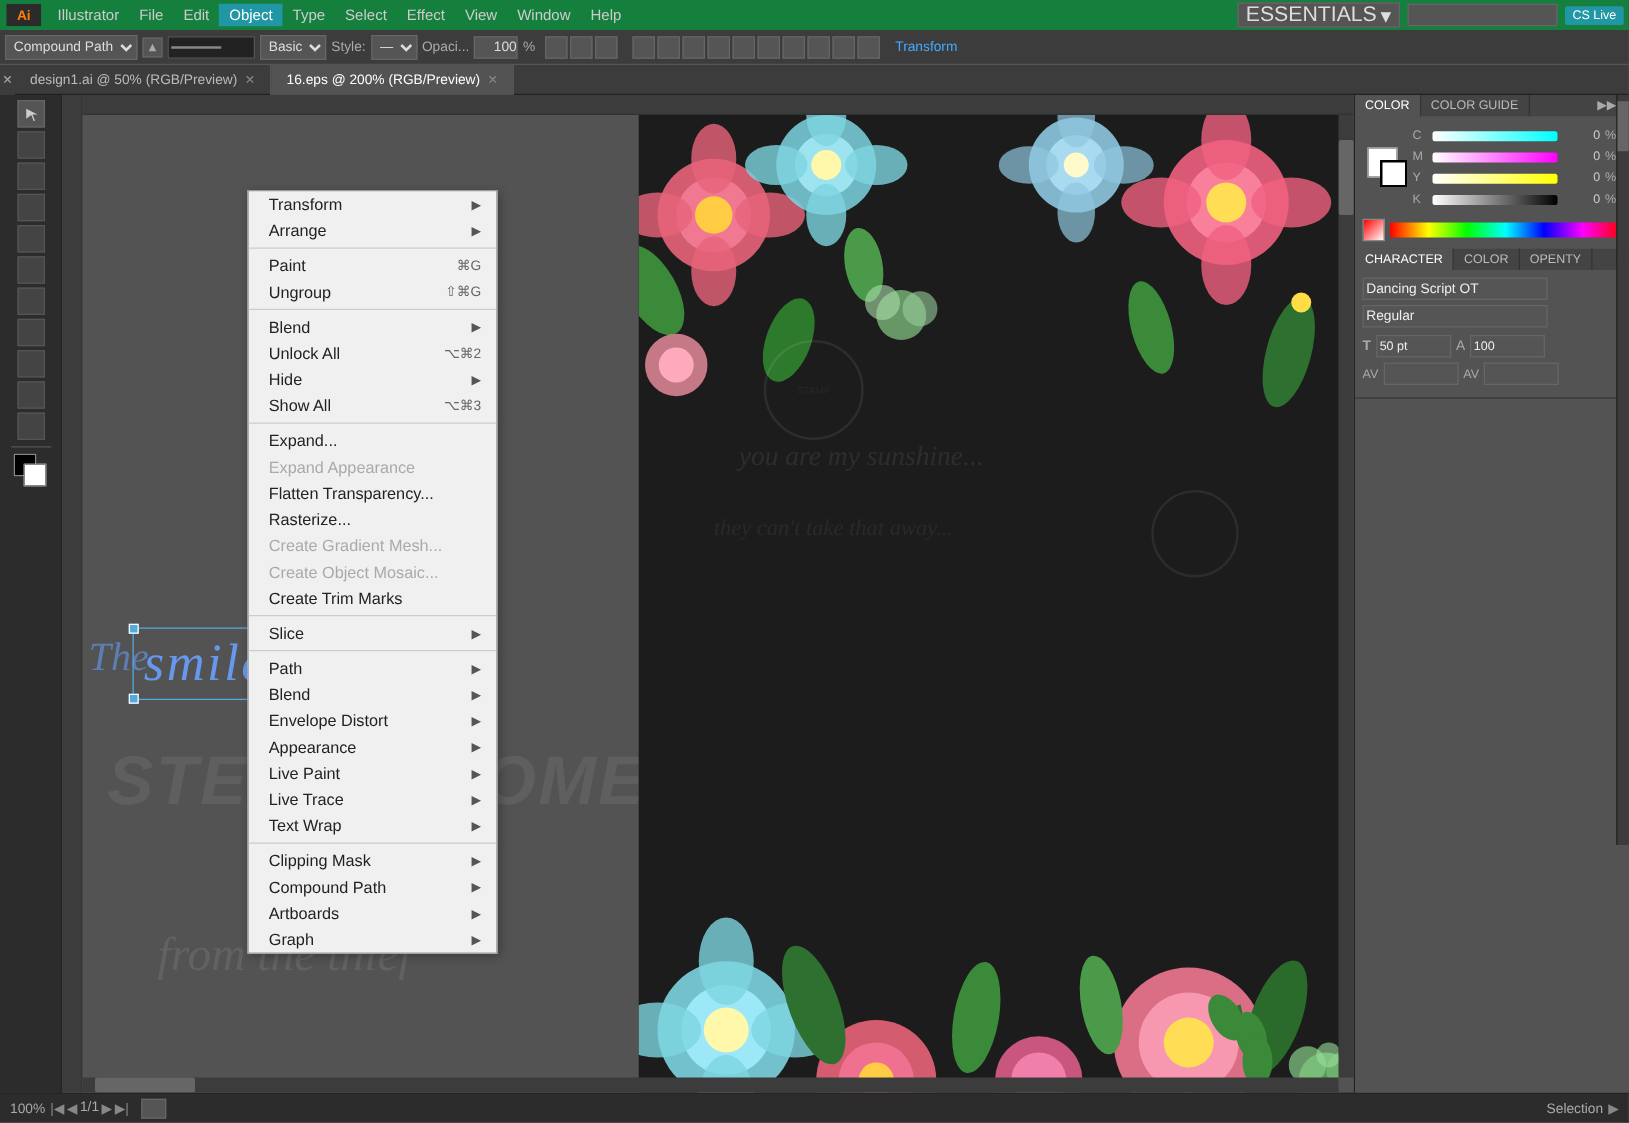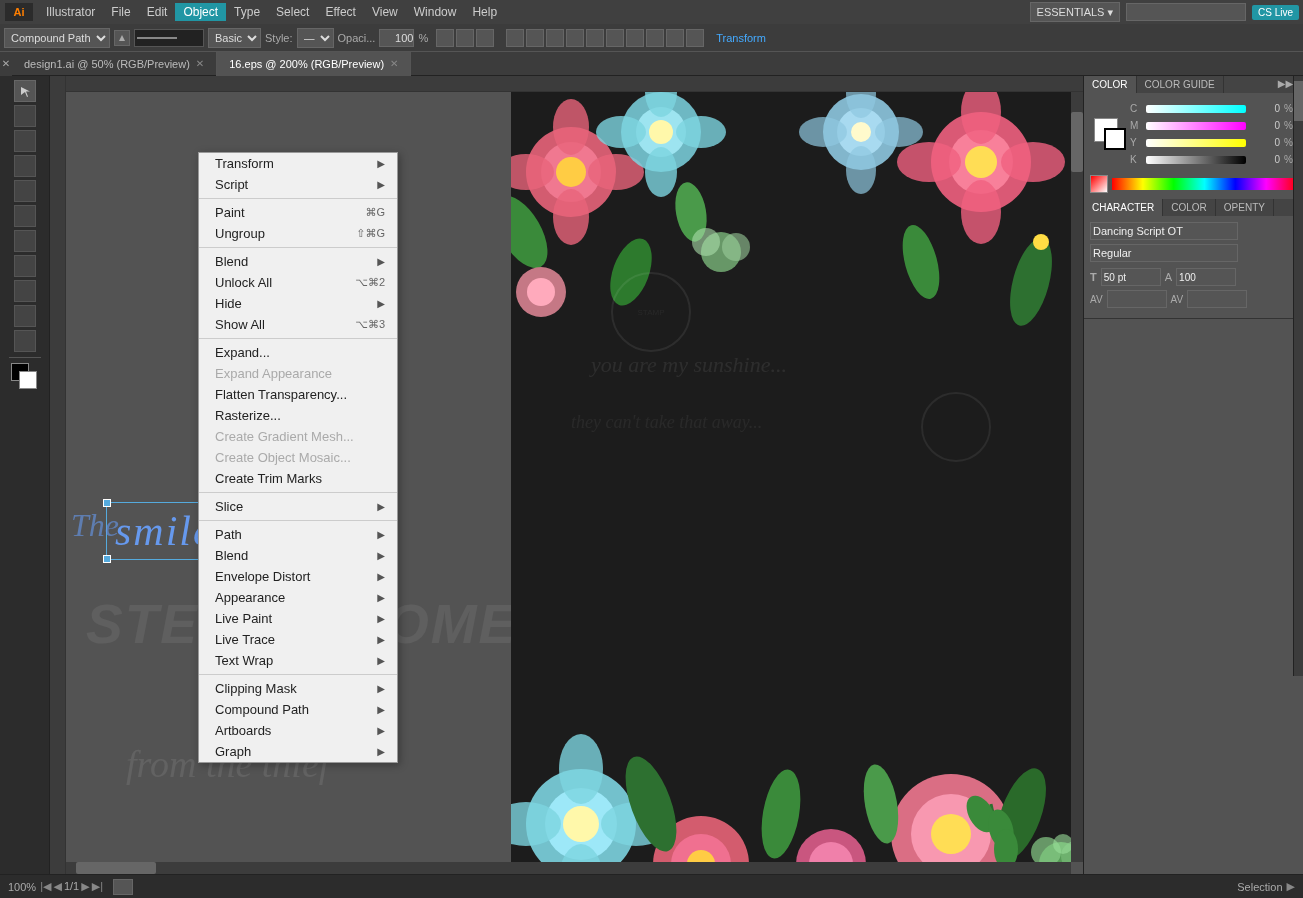--- a/index.html
+++ b/index.html
@@ -2,21 +2,21 @@
 <html><head>
   <meta charset="utf-8">
   <style>
     * { margin: 0; padding: 0; box-sizing: border-box; }
     body { width: 1303px; height: 898px; overflow: hidden; font-family: 'Arial', sans-serif; font-size: 12px; background: #535353; }
 
     
     .menu-bar {
       width: 100%;
       height: 24px;
-      background: #404040;
+      background: #15803d;
       display: flex;
       align-items: center;
       padding: 0 4px;
       color: #ccc;
       font-size: 12px;
     }
     .menu-bar-item {
       padding: 2px 8px;
       cursor: pointer;
       color: #ccc;
@@ -241,21 +241,21 @@
       background: #2196a4;
       color: white;
     }
 
     .essentials-btn {
       background: #555;
       border: 1px solid #666;
       color: #ddd;
       height: 20px;
       padding: 0 6px;
-      font-size: 11px;
+      font-size: 17px;
       cursor: pointer;
       display: flex;
       align-items: center;
       gap: 3px;
     }
 
     .search-box {
       width: 120px;
       height: 18px;
       background: #555;
@@ -573,21 +573,21 @@
     </div>
 
     <div class="dropdown-menu">
 
       <div class="menu-item">
         <span>Transform</span>
         <span class="menu-arrow">▶</span>
       </div>
 
       <div class="menu-item">
-        <span>Script</span>
+        <span>Arrange</span>
         <span class="menu-arrow">▶</span>
       </div>
       <div class="menu-separator"></div>
 
       <div class="menu-item">
         <span>Paint</span>
         <span class="menu-item-shortcut">⌘G</span>
       </div>
 
       <div class="menu-item">

